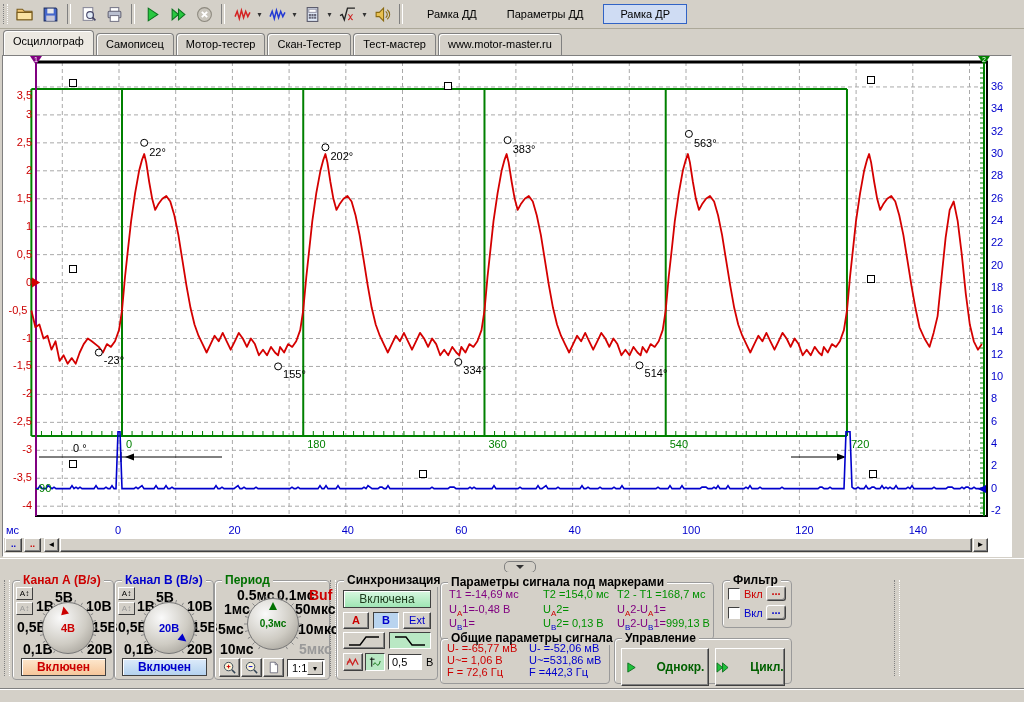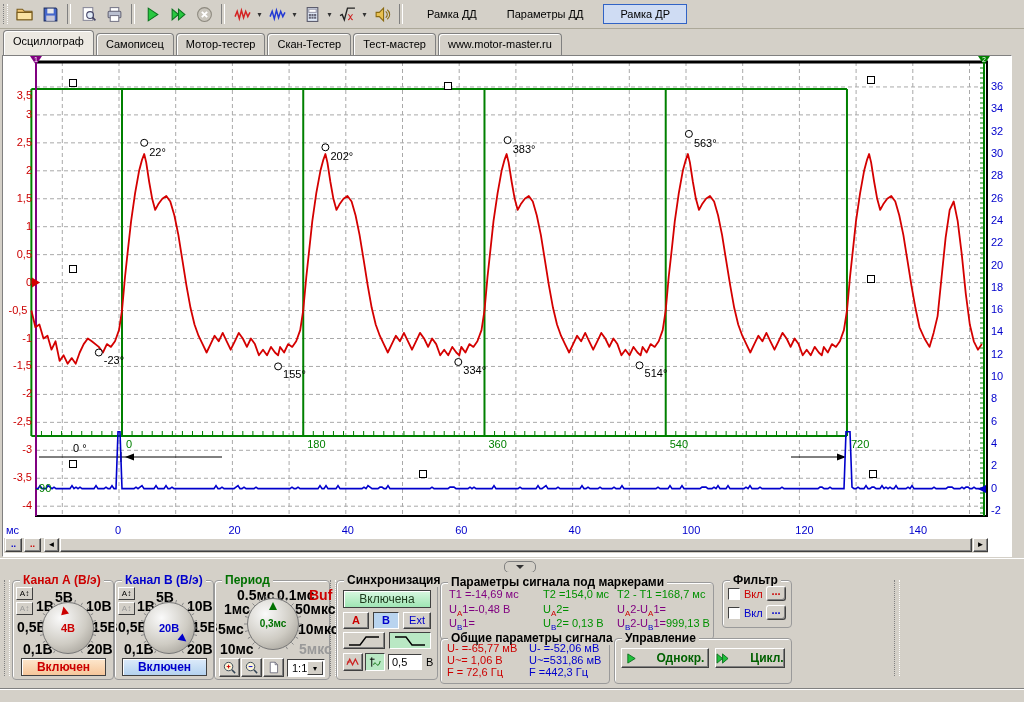--- a/index.html
+++ b/index.html
@@ -69,21 +69,21 @@
 .pwrS{background:linear-gradient(#d8f7e0,#9fe6b4);color:#1c3a1c;font-weight:normal;}
 .sbt{position:absolute;height:17px;background:#d4d0c8;border:1px solid;border-color:#fff #404040 #404040 #fff;
   box-shadow:inset -1px -1px 0 #808080;text-align:center;font-weight:bold;font-size:11px;line-height:15px;box-sizing:border-box;}
 .sbt.pressed{border-color:#404040 #fff #fff #404040;box-shadow:none;}
 .sbt svg{vertical-align:middle;}
 .inpt{position:absolute;background:#fff;border:1px solid;border-color:#404040 #fff #fff #404040;
   font-size:11px;line-height:14px;padding-left:3px;box-sizing:border-box;}
 .cb{position:absolute;width:12px;height:12px;background:#fff;border:1px solid;border-color:#404040 #fff #fff #404040;box-sizing:border-box;}
 .pmcell{position:absolute;white-space:nowrap;font-size:11px;}
 .pmcell sub{font-size:8px;}
-.mgbtn{position:absolute;height:20px;background:#d4d0c8;border:1px solid;border-color:#fff #404040 #404040 #fff;
+.mgbtn{position:absolute;height:38px;background:#d4d0c8;border:1px solid;border-color:#fff #404040 #404040 #fff;
   box-shadow:inset -1px -1px 0 #808080;color:#006000;font-weight:bold;font-size:12px;display:flex;align-items:center;justify-content:center;gap:20px;box-sizing:border-box;}
 .selbox{position:absolute;background:#fff;border:1px solid;border-color:#404040 #fff #fff #404040;box-sizing:border-box;}
 .selarrow{position:absolute;right:1px;top:1px;bottom:1px;width:14px;background:#d4d0c8;border:1px solid;
   border-color:#fff #404040 #404040 #fff;font-size:8px;text-align:center;line-height:13px;}
 #bstrip{position:absolute;left:0;top:689px;width:1024px;height:13px;background:#d4d0c8;border-top:1px solid #fff;}
 </style>
 </head>
 <body>
 
 <div id="app">

